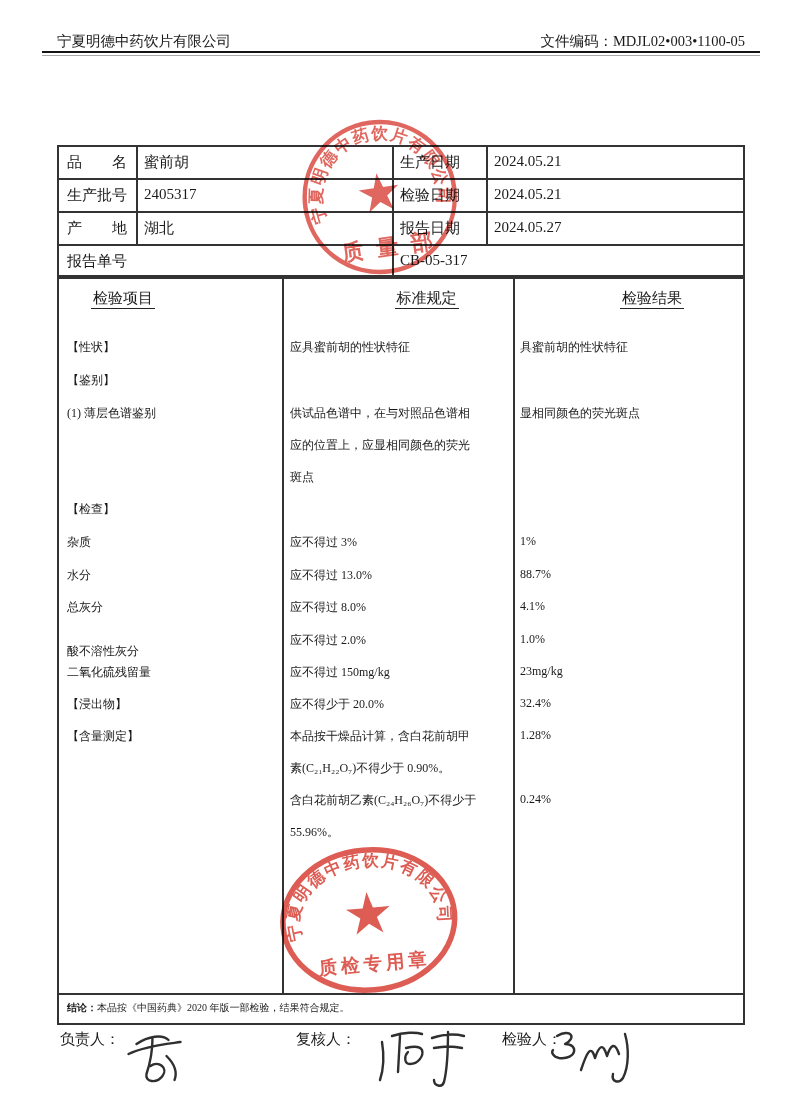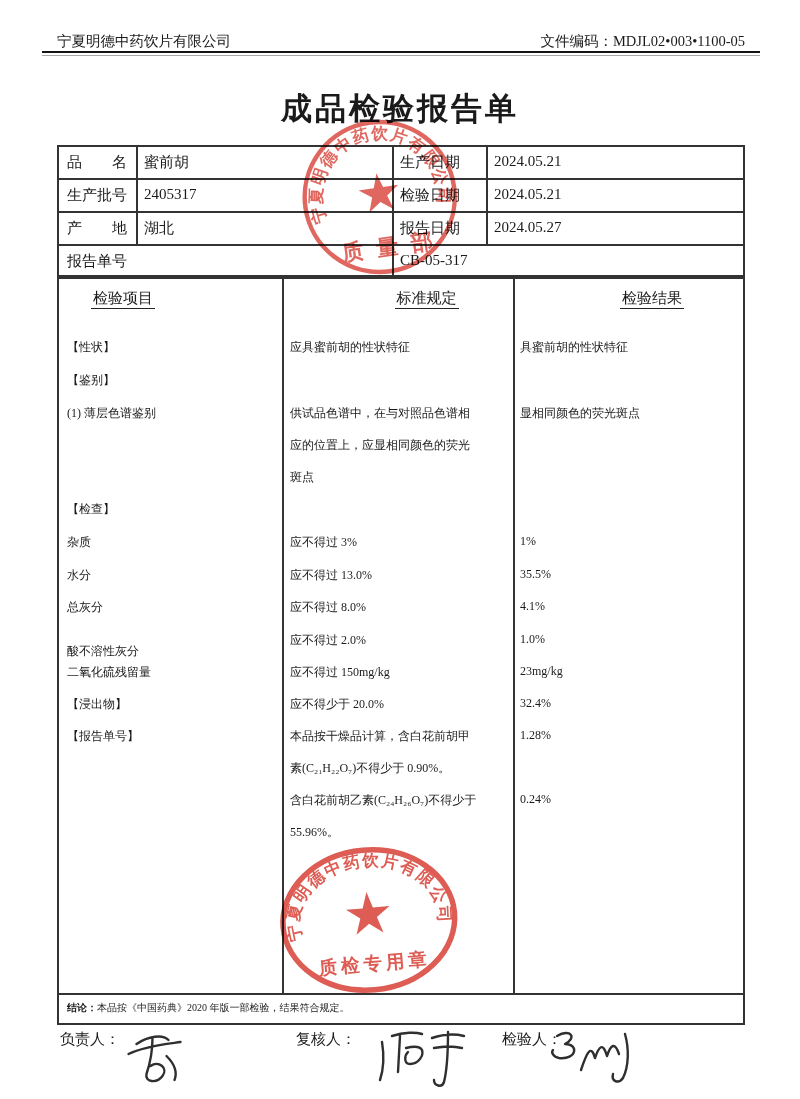--- a/index.html
+++ b/index.html
@@ -43,21 +43,20 @@
 </head>
 <body>
 
 <div class="page">
 
   <div class="abs hdr-company">宁夏明德中药饮片有限公司</div>
   <div class="abs hdr-code"><span>文件编码：</span><span>MDJL02•003•1100-05</span></div>
   <div class="abs rule-main"></div>
   <div class="abs rule-sub"></div>
 
-  <div class="abs title">成品检验报告单</div>
 
   <div class="info-table">
     <div class="hl" style="top:31px"></div>
     <div class="hl" style="top:64px"></div>
     <div class="hl" style="top:97px"></div>
     <div class="vl" style="left:77px;height:97px"></div>
     <div class="vl" style="left:333px;height:128px"></div>
     <div class="vl" style="left:427px;height:97px"></div>
 
     <span class="cell" style="left:8px;top:6px">品　　名</span>
@@ -100,39 +99,39 @@
     <span class="ln c3" style="top:126px">显相同颜色的荧光斑点</span>
 
     <span class="ln c1" style="top:222px">【检查】</span>
 
     <span class="ln c1" style="top:255px">杂质</span>
     <span class="ln c2" style="top:255px">应不得过 3%</span>
     <span class="ln c3" style="top:255px">1%</span>
 
     <span class="ln c1" style="top:288px">水分</span>
     <span class="ln c2" style="top:288px">应不得过 13.0%</span>
-    <span class="ln c3" style="top:288px">35.5%</span>
+    <span class="ln c3" style="top:288px">88.7%</span>
 
     <span class="ln c1" style="top:320px">总灰分</span>
     <span class="ln c2" style="top:320px">应不得过 8.0%</span>
     <span class="ln c3" style="top:320px">4.1%</span>
 
     <span class="ln c1" style="top:364px">酸不溶性灰分</span>
     <span class="ln c2" style="top:353px">应不得过 2.0%</span>
     <span class="ln c3" style="top:353px">1.0%</span>
 
     <span class="ln c1" style="top:385px">二氧化硫残留量</span>
     <span class="ln c2" style="top:385px">应不得过 150mg/kg</span>
     <span class="ln c3" style="top:385px">23mg/kg</span>
 
     <span class="ln c1" style="top:417px">【浸出物】</span>
     <span class="ln c2" style="top:417px">应不得少于 20.0%</span>
     <span class="ln c3" style="top:417px">32.4%</span>
 
-    <span class="ln c1" style="top:449px">【报告单号】</span>
+    <span class="ln c1" style="top:449px">【含量测定】</span>
     <span class="ln c2" style="top:449px">本品按干燥品计算，含白花前胡甲</span>
     <span class="ln c2" style="top:481px">素(C₂₁H₂₂O₇)不得少于 0.90%。</span>
     <span class="ln c3" style="top:449px">1.28%</span>
 
     <span class="ln c2" style="top:513px">含白花前胡乙素(C₂₄H₂₆O₇)不得少于</span>
     <span class="ln c2" style="top:545px">55.96%。</span>
     <span class="ln c3" style="top:513px">0.24%</span>
   </div>
 
   <div class="stamp-wrap stamp-top">

